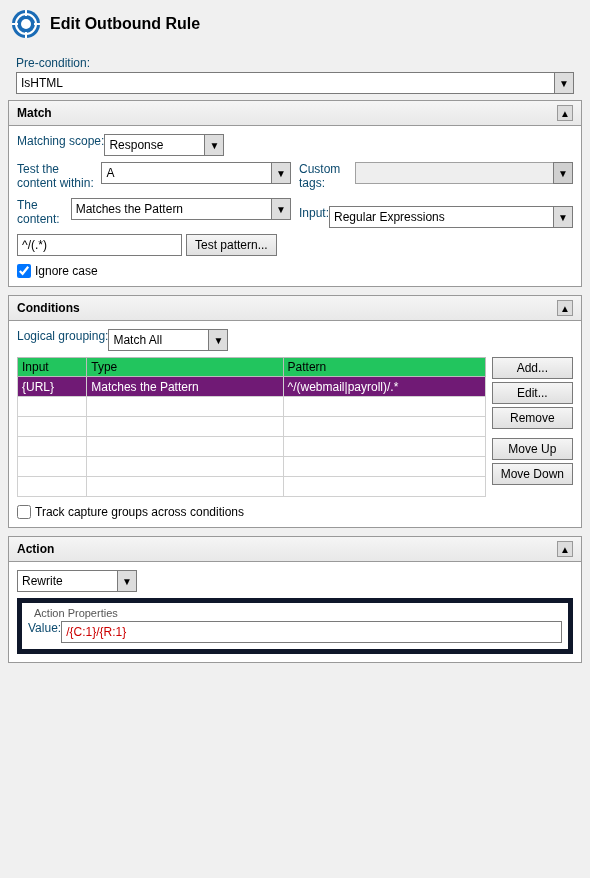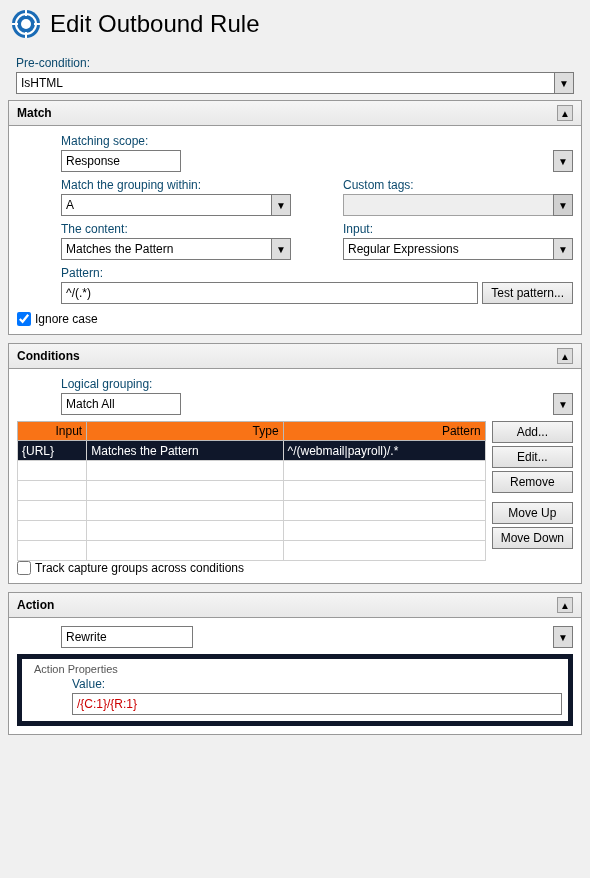--- a/index.html
+++ b/index.html
@@ -16,22 +16,22 @@
       align-items: center;
       padding: 8px 10px;
       background: #f0f0f0;
       gap: 8px;
     }
     .app-icon {
       width: 32px;
       height: 32px;
     }
     .page-title {
-      font-size: 24px;
-      font-weight: normal;
+      font-size: 16px;
+      font-weight: bold;
     }
     .page-content {
       padding: 4px 8px;
     }
     .label {
       font-size: 12px;
       margin-bottom: 2px;
       color: #0c4a6e;
     }
     .select-wrapper {
@@ -100,22 +100,21 @@
     .section-body {
       padding: 8px;
     }
     .row {
       display: flex;
       gap: 8px;
       align-items: flex-end;
     }
     .col {
       display: flex;
-      flex-direction: column;
-      margin-left: 44px;
+      flex-direction: row;
     }
     .precondition-section {
       padding: 0 8px 6px 8px;
     }
     .precondition-label {
       font-size: 12px;
       padding-top: 4px;
       margin-bottom: 2px;
     }
     input[type="text"] {
@@ -152,33 +151,33 @@
     input[type="checkbox"] {
       width: 14px;
       height: 14px;
     }
     .conditions-table {
       width: 100%;
       border-collapse: collapse;
       font-size: 12px;
     }
     .conditions-table th {
-      background: #f97316;
+      background: #22c55e;
       border: 1px solid #bbb;
       padding: 2px 4px;
-      text-align: right;
+      text-align: left;
       font-weight: normal;
     }
     .conditions-table td {
       border: 1px solid #d0d0d0;
       padding: 2px 4px;
       height: 20px;
     }
     .conditions-table tr.selected td {
-      background: #0f172a;
+      background: #701a75;
       color: #fff;
     }
     .conditions-area {
       display: flex;
       gap: 6px;
     }
     .conditions-left {
       flex: 1;
     }
     .conditions-buttons {
@@ -204,20 +203,21 @@
       top: -1px;
     }
     .value-input {
       color: #cc0000;
       font-size: 12px;
     }
     .spacing-bottom {
       margin-bottom: 6px;
     }
     .track-row {
+      margin-top: 8px;
       display: flex;
       align-items: center;
       gap: 4px;
     }
   </style>
 </head>
 <body>
 
 <div class="page-header">
   <svg class="app-icon" viewBox="0 0 32 32">
@@ -255,21 +255,21 @@
           <select style="width:120px">
             <option>Response</option>
             <option>Request</option>
           </select>
           <div class="select-arrow">▼</div>
         </div>
       </div>
 
       <div class="row spacing-bottom">
         <div class="col" style="flex:1">
-          <div class="label">Match the grouping within:</div>
+          <div class="label">Test the content within:</div>
           <div class="full-select-wrapper">
             <select style="width:100%;padding-right:22px">
               <option>A</option>
               <option>IMG</option>
               <option>FORM</option>
               <option>FRAME</option>
               <option>IFRAME</option>
               <option>INPUT</option>
               <option>HEAD</option>
             </select>
@@ -305,21 +305,20 @@
               <option>Regular Expressions</option>
               <option>Wildcards</option>
               <option>Exact Match</option>
             </select>
             <div class="select-arrow">▼</div>
           </div>
         </div>
       </div>
 
       <div class="col spacing-bottom">
-        <div class="label">Pattern:</div>
         <div class="pattern-row">
           <input type="text" style="flex: 1 1 0%;" value="^/(.*)">
           <button class="btn">Test pattern...</button>
         </div>
       </div>
 
       <div class="checkbox-row">
         <input type="checkbox" checked="" style="">
         <span>Ignore case</span>
       </div>
@@ -405,21 +404,21 @@
   </div>
 
   <div class="section-panel">
     <div class="section-header">
       <span>Action</span>
       <div class="collapse-btn">▲</div>
     </div>
     <div class="section-body">
       <div class="col spacing-bottom">
         <div class="select-wrapper">
-          <select style="width:132px">
+          <select style="width:120px">
             <option>Rewrite</option>
             <option>Redirect</option>
             <option>CustomResponse</option>
             <option>AbortRequest</option>
           </select>
           <div class="select-arrow">▼</div>
         </div>
       </div>
 
       <div class="action-props-group">

